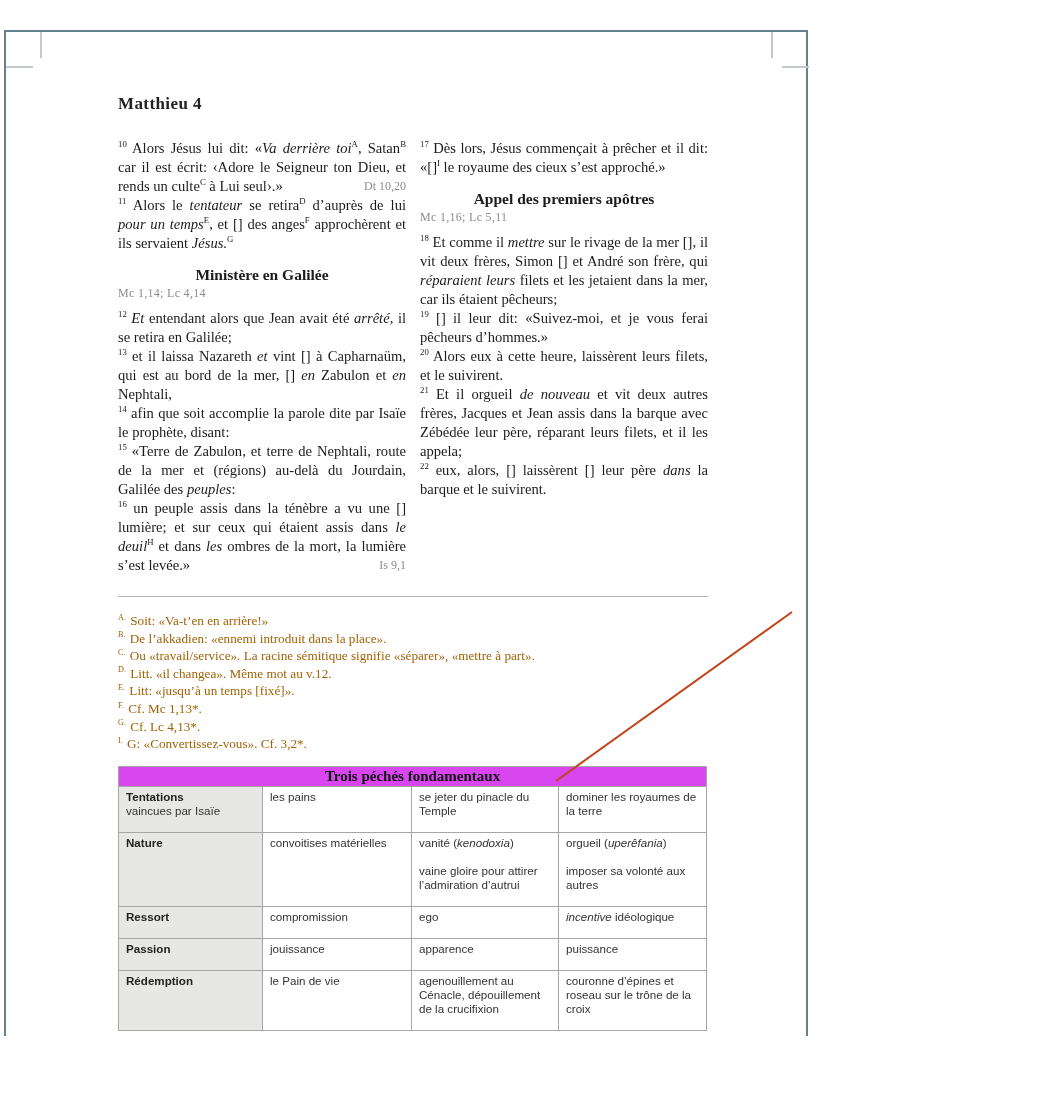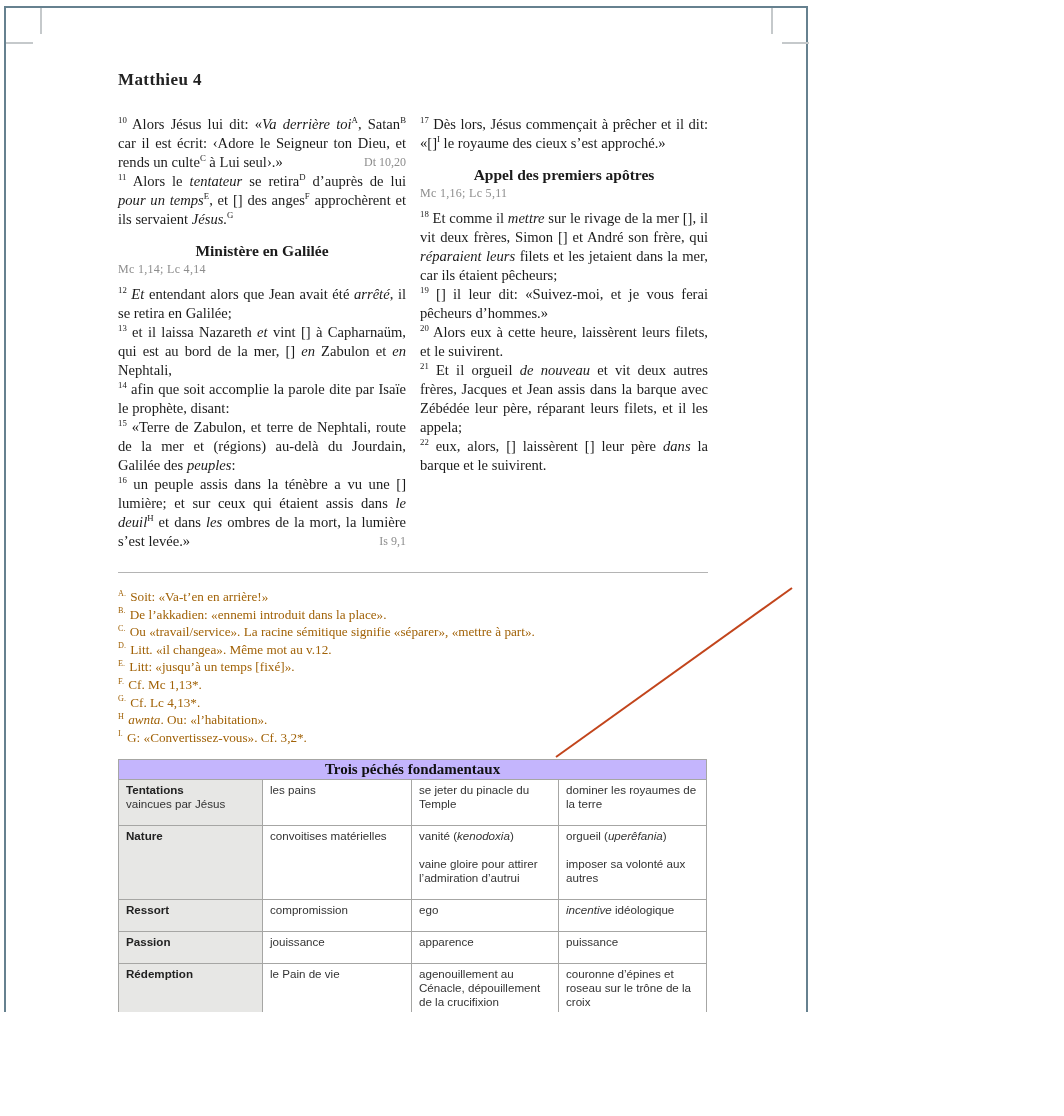--- a/index.html
+++ b/index.html
@@ -1,17 +1,17 @@
 <!DOCTYPE html>
 <html><head>
 <meta charset="utf-8">
 <style>
   html,body{margin:0;padding:0;background:#fff;}
   .canvas{position:relative;width:1064px;height:1012px;background:#fff;overflow:hidden;
-          font-family:"Liberation Serif",serif;color:#1b1b1b;}
+          font-family:"Liberation Serif",serif;color:#1b1b1b;margin-top:24px;}
   .frame{position:absolute;left:4px;top:6px;width:804px;height:1097px;
          border:2px solid #66818f;box-sizing:border-box;background:transparent;}
   .crop{position:absolute;background:#c5c9cb;}
   .crop.v{width:2px;height:26px;}
   .crop.h{width:27px;height:2px;}
 
   .page-content{position:absolute;left:118px;top:70px;width:590px;}
   .running-head{font-size:17px;font-weight:bold;letter-spacing:.4px;color:#222;}
   .columns{display:flex;gap:14px;margin-top:25px;}
   .col{flex:1;min-width:0;}
@@ -21,21 +21,21 @@
   .vref{float:right;color:#8d8d8d;font-size:12px;line-height:19px;}
   .sec-title{font-weight:bold;text-align:center;font-size:15.5px;margin:13px 0 0;}
   .sec-ref{text-align:left;font-size:12px;color:#8d8d8d;letter-spacing:.3px;margin:2px 0 8px;}
   .rule{border-top:1px solid #b4b4b4;margin-top:21px;}
   .footnotes{margin-top:15px;font-size:13.2px;line-height:17.6px;color:#a16207;}
   .fn sup{font-size:62%;line-height:0;margin-right:1px;}
 
   .sin-table{margin-top:13px;border-collapse:collapse;width:588px;table-layout:fixed;
              font-family:"Liberation Sans",sans-serif;font-size:11.6px;line-height:14px;color:#333;}
   .sin-table td{border:1px solid #a6a6a4;padding:3px 7px 14px;vertical-align:top;}
-  .title-cell{background:#c4b5fd;text-align:center;font-family:"Liberation Serif",serif;
+  .title-cell{background:#d946ef;text-align:center;font-family:"Liberation Serif",serif;
               font-weight:bold;font-size:15px;color:#111;padding:2px 4px 3px !important;}
   .label-cell{background:#e7e7e5;}
   .label-main{font-weight:bold;color:#222;}
   .sin-table p{margin:0;}
   .sin-table p + p{margin-top:14px;}
 
   .page-num{text-align:center;font-weight:bold;font-size:15px;margin-top:26px;letter-spacing:.5px;}
 
   .annotation{position:absolute;left:814px;top:514px;width:246px;
               font-family:"Liberation Sans",sans-serif;font-weight:bold;font-style:italic;
@@ -87,39 +87,38 @@
     <div class="rule"></div>
 
     <div class="footnotes" id="footnotes">
         <div class="fn"><sup>A.</sup><span> Soit: «Va-t’en en arrière!»</span></div>
         <div class="fn"><sup>B.</sup><span> De l’akkadien: «ennemi introduit dans la place».</span></div>
         <div class="fn"><sup>C.</sup><span> Ou «travail/service». La racine sémitique signifie «séparer», «mettre à part».</span></div>
         <div class="fn"><sup>D.</sup><span> Litt. «il changea». Même mot au v.12.</span></div>
         <div class="fn"><sup>E.</sup><span> Litt: «jusqu’à un temps [fixé]».</span></div>
         <div class="fn"><sup>F.</sup><span> Cf. Mc 1,13*.</span></div>
         <div class="fn"><sup>G.</sup><span> Cf. Lc 4,13*.</span></div>
-        <div class="fn"><sup>H</sup><span> </span><span class="it">awnta</span><span>. Ou: «l’habitation».</span></div>
         <div class="fn"><sup>I.</sup><span> G: «Convertissez-vous». Cf. 3,2*.</span></div>
       </div>
 
     <table class="sin-table">
       <colgroup>
           <col style="width:144px">
           <col style="width:149px">
           <col style="width:147px">
           <col style="width:148px">
         </colgroup>
       <tbody id="table-body">
         <tr>
           <td colspan="4" class="title-cell">Trois péchés fondamentaux</td>
         </tr>
       <tr>
             <td class="label-cell">
               <div class="label-main">Tentations</div>
-              <div>vaincues par Jésus</div>
+              <div>vaincues par Isaïe</div>
             </td>
             <td>
               <p><span>les pains</span></p>
             </td>
             <td>
               <p><span>se jeter du pinacle du Temple</span></p>
             </td>
             <td>
               <p><span>dominer les royaumes de la terre</span></p>
             </td>

